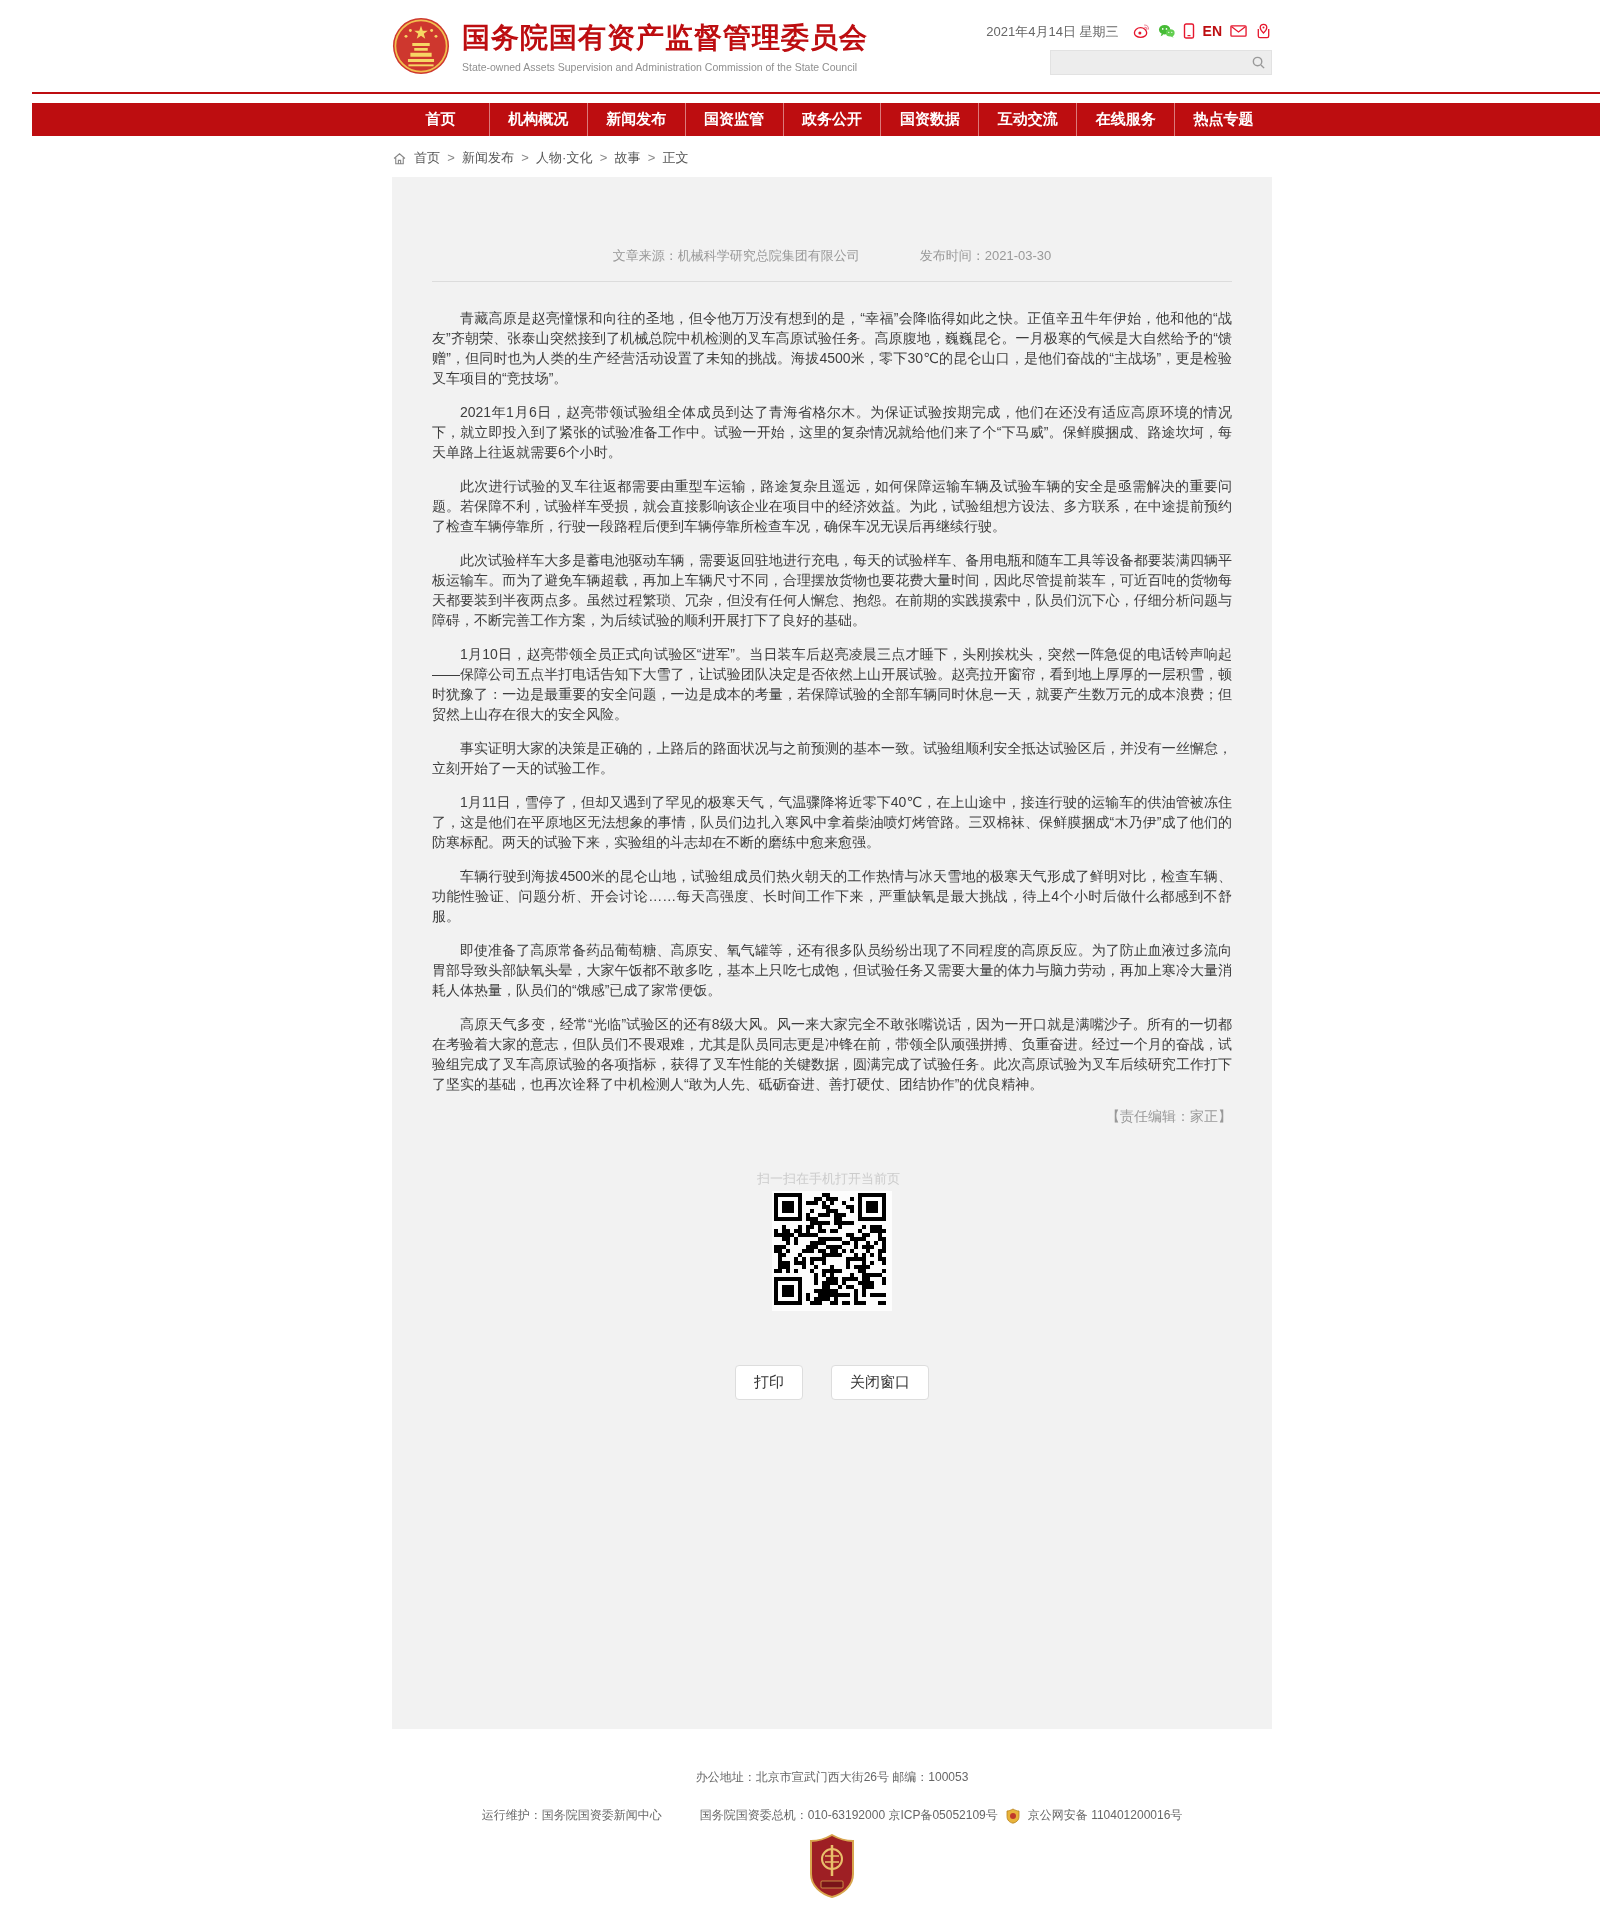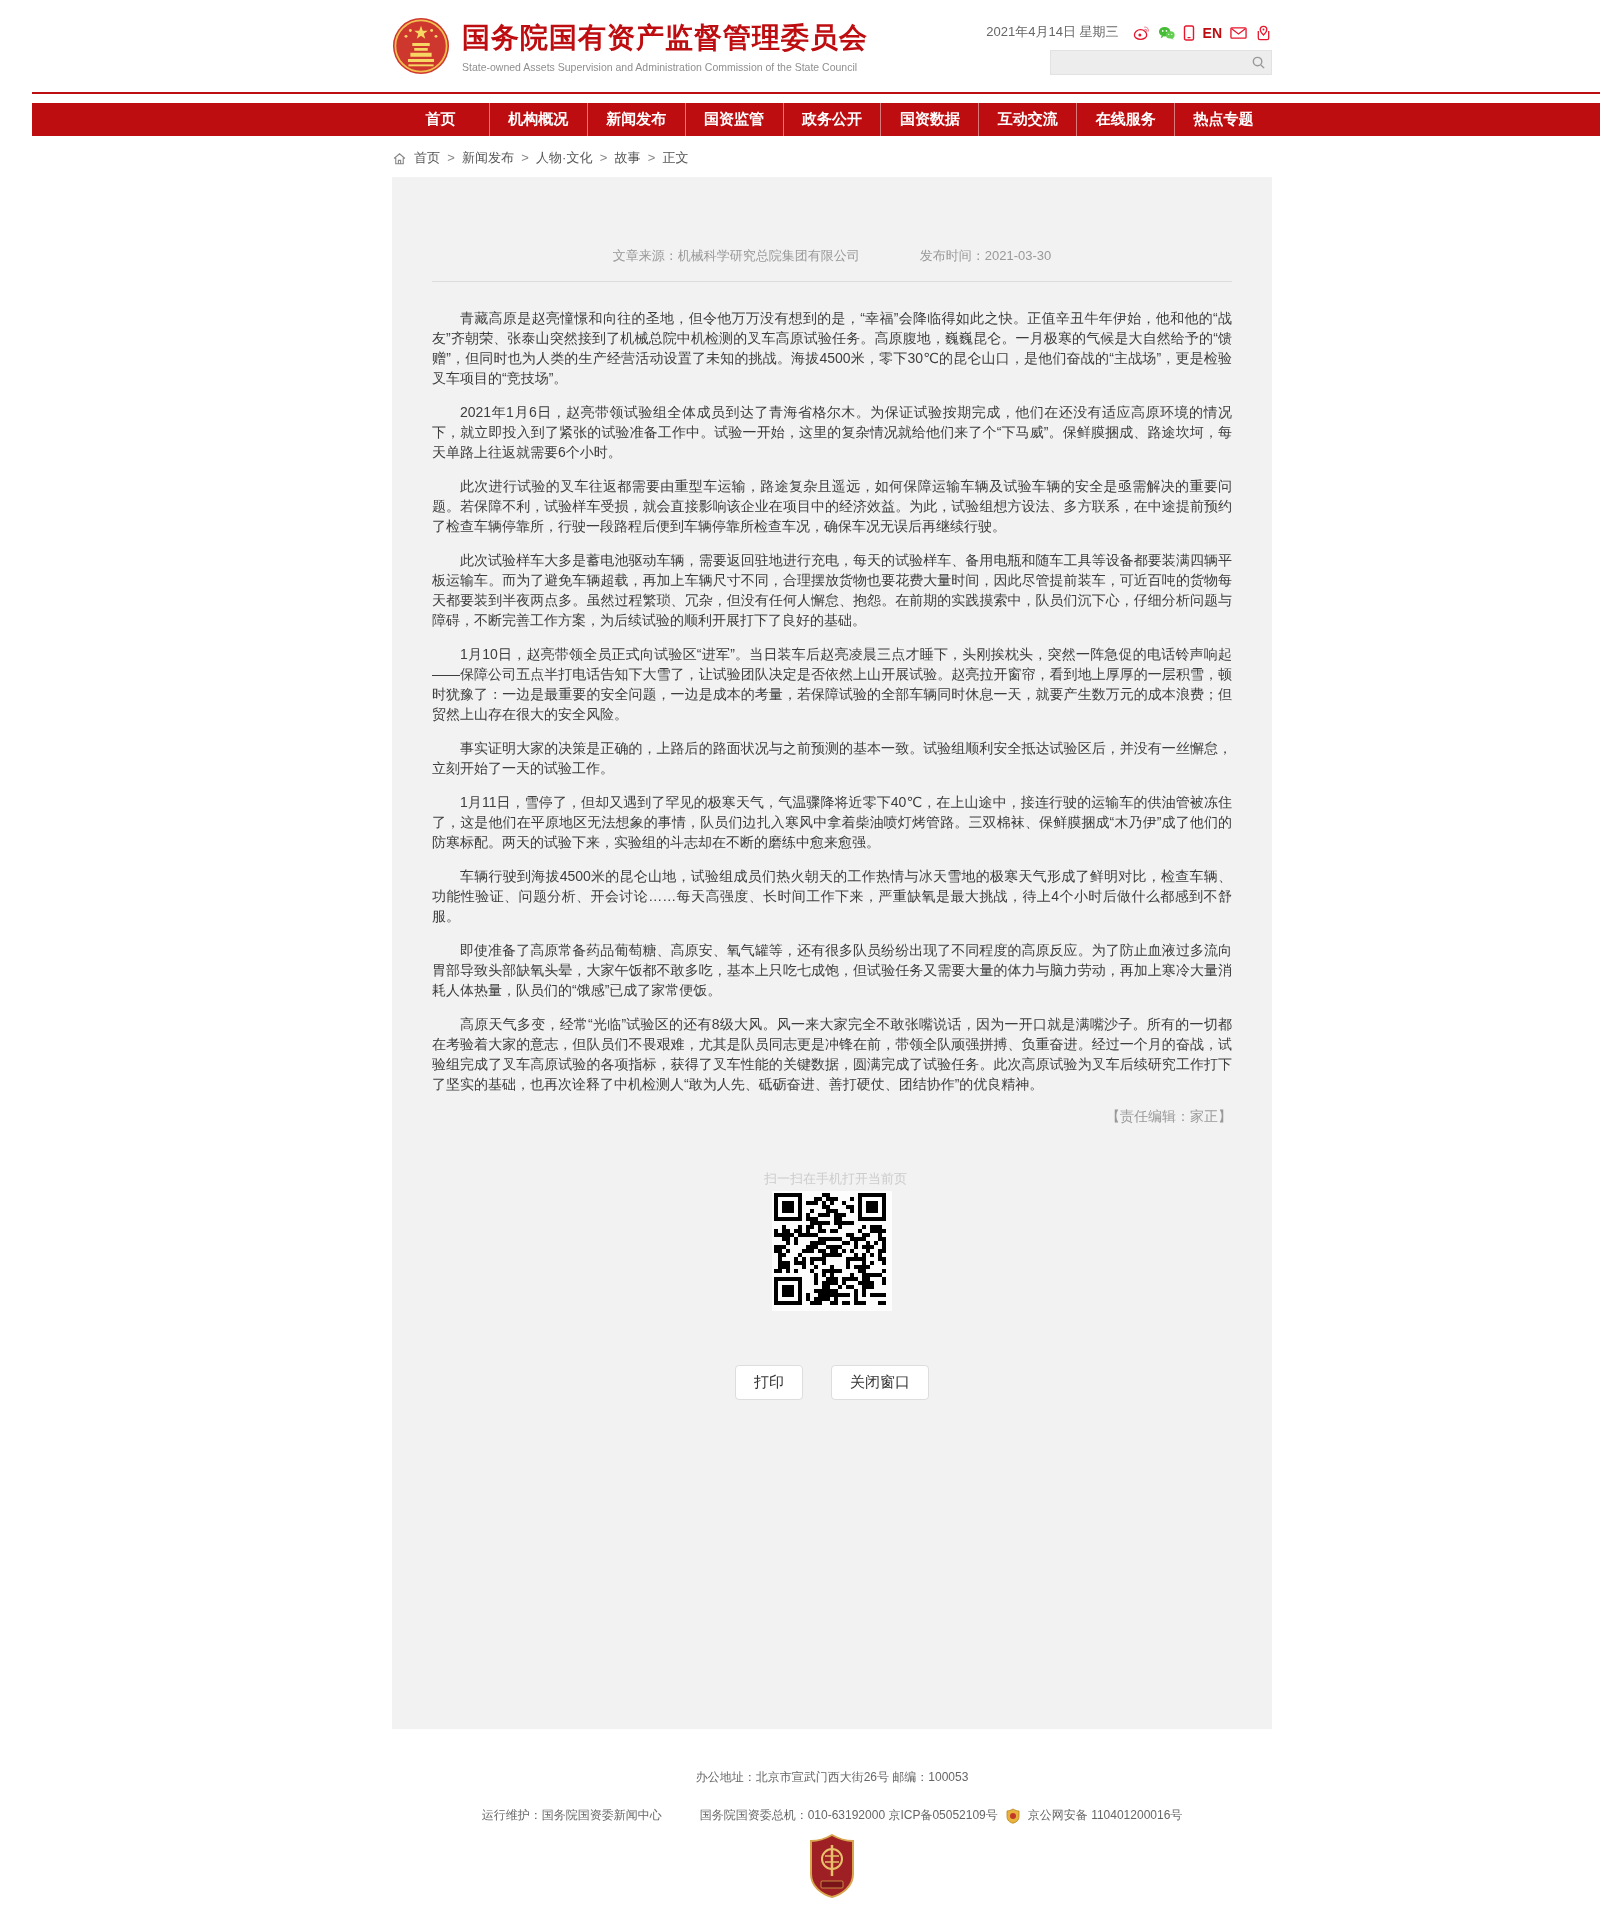--- a/index.html
+++ b/index.html
@@ -10,21 +10,21 @@
   body{font-family:"Liberation Sans","DejaVu Sans",sans-serif;color:#333;}
   .page{width:1600px;height:1918px;margin:0 auto;background:#fff;overflow:hidden;position:relative;padding-left:32px;}
 
   
   .header-inner{width:880px;margin:0 auto;height:92px;display:flex;justify-content:space-between;align-items:center;}
   .brand{display:flex;align-items:center;gap:12px;text-decoration:none;cursor:pointer;}
   .emblem{width:58px;height:58px;flex:0 0 auto;}
   .brand-title{font-size:28px;font-weight:bold;color:var(--accent);letter-spacing:1px;white-space:nowrap;}
   .brand-sub{font-size:10.5px;color:#8f8f8f;margin-top:4px;white-space:nowrap;}
   .header-right{display:flex;flex-direction:column;align-items:flex-end;gap:9px;padding-top:6px;}
-  .meta-row{display:flex;align-items:flex-end;gap:8px;font-size:13px;color:#666;}
+  .meta-row{display:flex;align-items:flex-start;gap:8px;font-size:13px;color:#666;}
   .meta-row .date{margin-right:6px;}
   .icon16{width:17px;height:16px;display:inline-block;vertical-align:middle;cursor:pointer;}
   .en{color:var(--accent);font-weight:bold;font-size:14px;cursor:pointer;text-decoration:none;}
   .search-box{position:relative;width:220px;height:23px;background:#ededed;border:1px solid #e2e2e2;}
   .search-box input{width:100%;height:100%;border:0;background:transparent;padding:0 26px 0 8px;box-sizing:border-box;font-size:12px;outline:none;}
   .search-ico{position:absolute;right:5px;top:4px;width:15px;height:15px;cursor:pointer;}
 
   .red-line{height:2px;background:var(--accent);}
   
   .topnav{margin-top:9px;background:var(--accent);height:33px;}
@@ -43,21 +43,21 @@
   
   .panel{width:880px;height:1552px;margin:0 auto;background:var(--panel);box-sizing:border-box;padding:46px 40px 0;overflow:hidden;}
   .art-title{font-size:21px;font-weight:400;color:#333;text-align:center;margin:0;}
   .art-meta{margin-top:24px;display:flex;justify-content:center;gap:60px;font-size:13px;color:#999;}
   .divider{border-bottom:1px solid #dcdcdc;margin-top:16px;}
   .art-body{margin-top:26px;}
   .para{font-size:14px;line-height:20px;color:#3d3d3d;text-indent:2em;margin:0 0 14px;text-align:justify;}
   .editor{text-align:right;font-size:14px;color:#999;margin-top:6px;}
 
   .qrblock{margin-top:44px;}
-  .qrcap{font-size:13px;color:#ccc;width:150px;margin:0 auto 3px;text-align:right;white-space:nowrap;}
+  .qrcap{font-size:13px;color:#ccc;width:150px;margin:0 auto 3px;text-align:left;white-space:nowrap;}
   .qr{width:116px;height:116px;margin:0 auto;background:#fdfdfd;padding:2px;}
   .actions{margin-top:54px;display:flex;justify-content:center;gap:28px;}
   .actions button{background:#fff;border:1px solid #ddd;border-radius:4px;padding:7px 18px;font-size:15px;color:#333;cursor:pointer;font-family:inherit;}
 
   
   .footer{padding-top:16px;text-align:center;background:#fff;}
   .flinks{font-size:13px;color:#333;}
   .flinks a{color:#333;text-decoration:none;cursor:pointer;}
   .flinks a:not(:last-child)::after{content:"|";color:#b5b5b5;margin:0 12px;}
   .faddr{margin-top:24px;font-size:12px;color:#666;}

